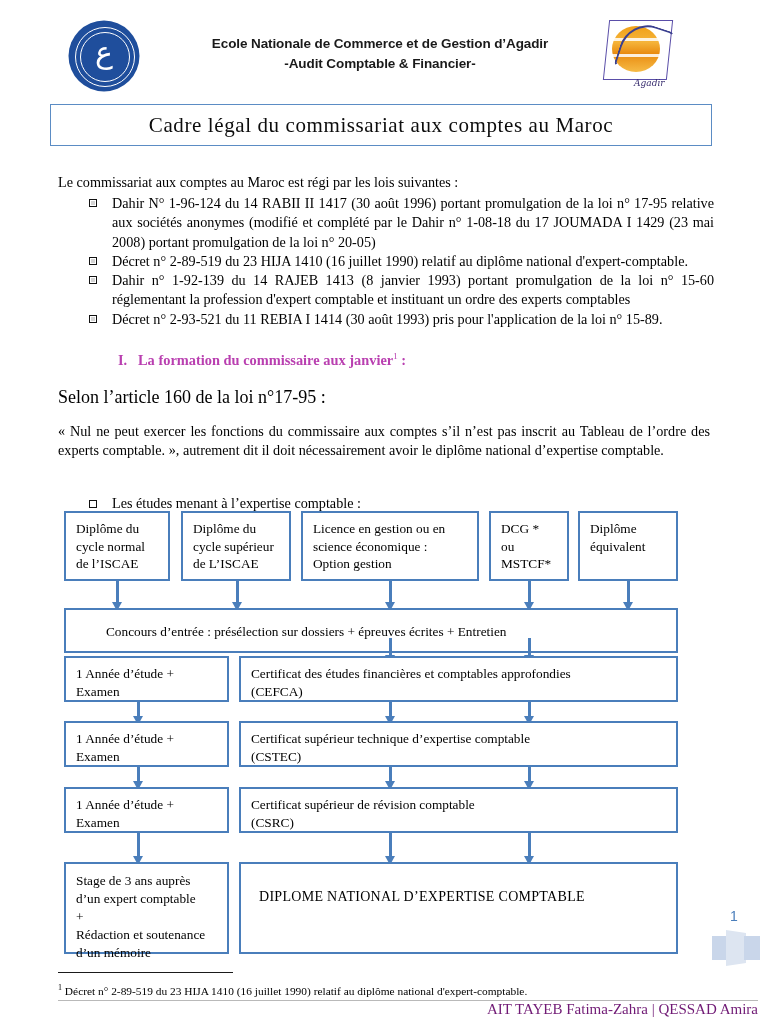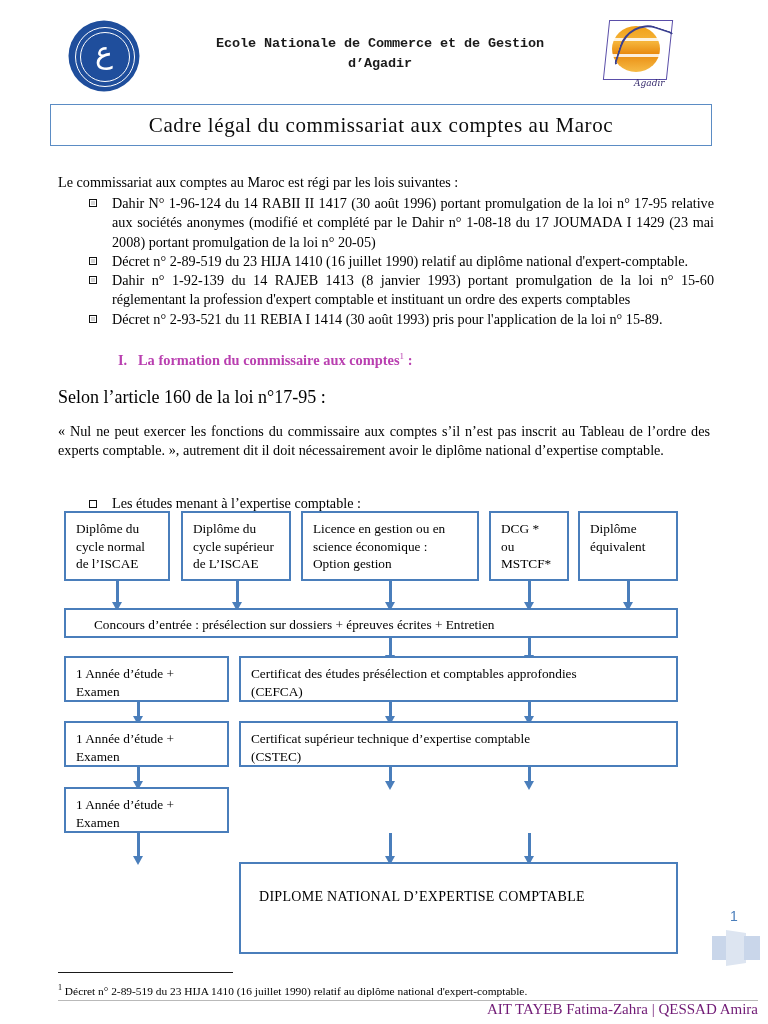--- a/index.html
+++ b/index.html
@@ -58,21 +58,21 @@
     font-size: 30px;
     font-family: "DejaVu Sans", sans-serif;
     line-height: 34px;
   }
 
   .header-text {
     position: absolute;
     left: 180px; top: 26px;
     width: 400px;
     text-align: center;
-    font-family: Liberation Mono, monospace;
+    font-family: Liberation Sans, sans-serif;
     color: #1a1a1a;
     font-size: 13.5px;
     line-height: 20px;
     font-weight: 600;
     letter-spacing: -0.1px;
   }
 
   .logo-right {
     position: absolute;
     left: 600px; top: 10px;
@@ -301,20 +301,21 @@
 
   <div class="logo-left">
     <div class="seal-outer"></div>
     <div class="seal-ring"></div>
     <div class="seal-ring2"></div>
     <div class="seal-glyph">ع</div>
   </div>
 
   <div class="header-text">
     <div>Ecole Nationale de Commerce et de Gestion d’Agadir</div>
+    <div>-Audit Comptable &amp; Financier-</div>
   </div>
 
   <div class="logo-right">
     <div class="encg-frame"></div>
     <div class="encg-circle"></div>
     <div class="encg-band b1"></div>
     <div class="encg-band b2"></div>
     <div class="encg-swoosh"></div>
     <div class="encg-agadir">Agadir</div>
   </div>
@@ -341,21 +342,21 @@
   </div>
   <div class="law-item">
     <span class="sq"></span>
     <span>Décret n° 2-93-521 du 11 REBIA I 1414 (30 août 1993) pris pour l'application de la loi n° 15-89.</span>
   </div>
 </div>
 
 <div class="section-head">
   <span>I.</span>
   &nbsp;
-  <span>La formation du commissaire aux comptes</span><sup>1</sup><span> :</span>
+  <span>La formation du commissaire aux janvier</span><sup>1</sup><span> :</span>
 </div>
 
 <div class="selon">Selon l’article 160 de la loi n°17-95 :</div>
 <div class="quote">« Nul ne peut exercer les fonctions du commissaire aux comptes s’il n’est pas inscrit au Tableau de l’ordre des experts comptable. », autrement dit il doit nécessairement avoir le diplôme national d’expertise comptable.</div>
 
 <div class="etudes-bullet">
   <span class="sq"></span>
   <span>Les études menant à l’expertise comptable :</span>
 </div>
 
@@ -375,52 +376,59 @@
 MSTCF*</div>
   <div class="fbox" style="left:578px; top:511px; width:100px; height:70px; white-space:pre-line;">Diplôme
 équivalent</div>
 
   <div class="arrow" style="left:116px; top:581px; height:22px;"></div>
   <div class="arrow" style="left:236px; top:581px; height:22px;"></div>
   <div class="arrow" style="left:389px; top:581px; height:22px;"></div>
   <div class="arrow" style="left:528px; top:581px; height:22px;"></div>
   <div class="arrow" style="left:627px; top:581px; height:22px;"></div>
 
-  <div class="fbox mid" style="left:64px; top:608px; width:614px; height:30px; padding-left:28px;">
+  <div class="fbox mid" style="left:64px; top:608px; width:614px; height:45px; padding-left:40px;">
     <span>Concours d’entrée : présélection sur dossiers + épreuves écrites + Entretien</span>
   </div>
 
   <div class="arrow" style="left:389px; top:638px; height:18px;"></div>
   <div class="arrow" style="left:528px; top:638px; height:18px;"></div>
 
   <div class="fbox" style="left:64px; top:656px; width:165px; height:46px; white-space:pre-line;">1 Année d’étude +
 Examen</div>
-  <div class="fbox" style="left:239px; top:656px; width:439px; height:46px; white-space:pre-line;">Certificat des études présélection et comptables approfondies
+  <div class="fbox" style="left:239px; top:656px; width:439px; height:46px; white-space:pre-line;">Certificat des études financières et comptables approfondies
    (CEFCA)</div>
 
   <div class="arrow" style="left:137px; top:702px; height:15px;"></div>
   <div class="arrow" style="left:389px; top:702px; height:15px;"></div>
   <div class="arrow" style="left:528px; top:702px; height:15px;"></div>
 
   <div class="fbox" style="left:64px; top:721px; width:165px; height:46px; white-space:pre-line;">1 Année d’étude +
 Examen</div>
   <div class="fbox" style="left:239px; top:721px; width:439px; height:46px; white-space:pre-line;">Certificat supérieur technique d’expertise comptable
 (CSTEC)</div>
 
   <div class="arrow" style="left:137px; top:767px; height:15px;"></div>
   <div class="arrow" style="left:389px; top:767px; height:15px;"></div>
   <div class="arrow" style="left:528px; top:767px; height:15px;"></div>
 
   <div class="fbox" style="left:64px; top:787px; width:165px; height:46px; white-space:pre-line;">1 Année d’étude +
 Examen</div>
+  <div class="fbox" style="left:239px; top:787px; width:439px; height:46px; white-space:pre-line;">Certificat supérieur de révision comptable
+(CSRC)</div>
 
   <div class="arrow" style="left:137px; top:833px; height:24px;"></div>
   <div class="arrow" style="left:389px; top:833px; height:24px;"></div>
   <div class="arrow" style="left:528px; top:833px; height:24px;"></div>
 
+  <div class="fbox center" style="left:64px; top:862px; width:165px; height:92px; white-space:pre-line; line-height:18px; text-align:left; padding-left:10px;">Stage de 3 ans auprès
+d’un expert comptable
++
+Rédaction et soutenance
+d’un mémoire</div>
   <div class="fbox" style="left:239px; top:862px; width:439px; height:92px; padding-top:24px; padding-left:18px; font-size:14px; letter-spacing:.3px;">DIPLOME NATIONAL D’EXPERTISE COMPTABLE</div>
 </div>
 
 <div class="page-num">1</div>
 <div class="ribbon">
   <div class="r1"></div>
   <div class="r2"></div>
   <div class="r3"></div>
 </div>
 

